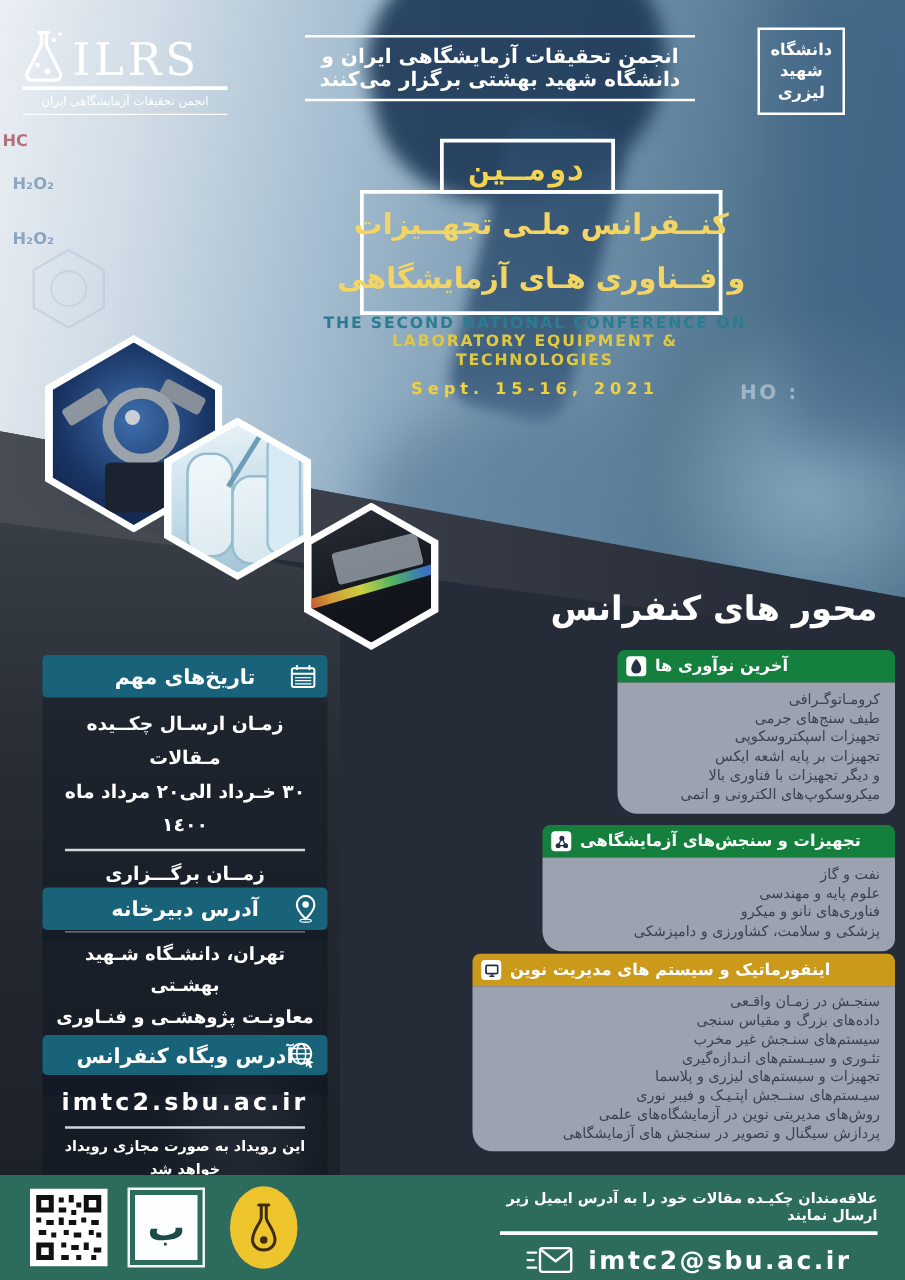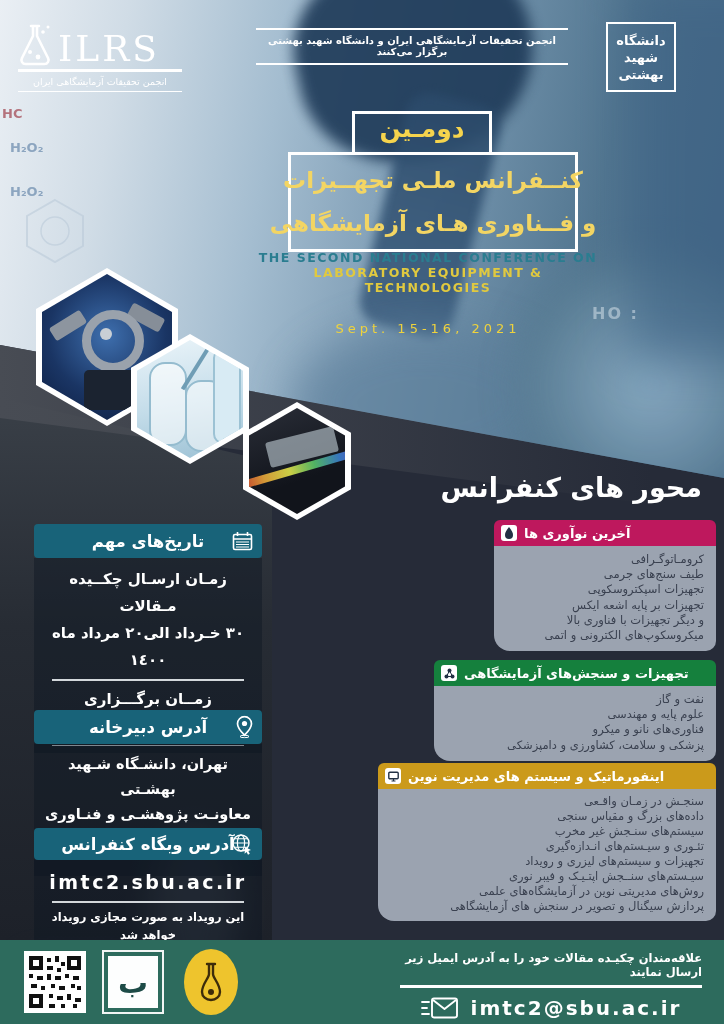--- a/index.html
+++ b/index.html
@@ -37,38 +37,38 @@
   .strip-shape2{position:absolute;left:150px;top:430px;width:90px;height:160px;background:#454c57;
     border-radius:50%;filter:blur(16px);opacity:.45;}
 
   
   .ilrs{position:absolute;left:18px;top:24px;width:164px;color:#fff;}
   .ilrs-row{display:flex;align-items:flex-end;gap:6px;}
   .ilrs-acronym{font-family:"DejaVu Serif",serif;font-size:36px;font-weight:normal;letter-spacing:3px;line-height:34px;}
   .ilrs-rule{height:3px;background:#fff;margin-top:3px;}
   .ilrs-sub{direction:rtl;text-align:center;font-size:9.5px;margin-top:4px;padding-bottom:4px;
     border-bottom:1.5px solid #fff;}
-  .org-line{position:absolute;left:256px;top:28px;width:312px;direction:rtl;text-align:center;
-    color:#fff;font-size:10px;font-weight:bold;padding:5px 0 6px;
+  .org-line{position:absolute;left:244px;top:28px;width:312px;direction:rtl;text-align:center;
+    color:#fff;font-size:16px;font-weight:bold;padding:5px 0 6px;
     border-top:2px solid #fff;border-bottom:2px solid #fff;}
   .sbu{position:absolute;left:606px;top:22px;width:66px;height:66px;border:2.5px solid #fff;
     display:flex;flex-direction:column;align-items:center;justify-content:center;
     color:#fff;font-weight:bold;font-size:13px;line-height:17px;direction:rtl;text-align:center;}
 
   
   .ordinal-box{position:absolute;left:352px;top:111px;width:134px;height:38px;border:3px solid #fff;
-    display:flex;align-items:flex-start;justify-content:center;}
+    display:flex;align-items:flex-end;justify-content:center;font-family:Liberation Mono, monospace;}
   .ordinal-text{color:#f6d44d;font-size:25px;font-weight:bold;direction:rtl;}
   .main-box{position:absolute;left:288px;top:152px;width:284px;height:94px;border:3px solid #fff;
     display:flex;flex-direction:column;align-items:center;justify-content:center;direction:rtl;}
   .main-line{color:#f3d563;font-size:23px;font-weight:bold;line-height:43px;white-space:nowrap;}
   .en-block{position:absolute;left:248px;top:250px;width:360px;text-align:center;}
   .en1{color:#2a7d90;font-size:12.5px;font-weight:bold;letter-spacing:1.5px;}
   .en2{color:#e0c93f;font-size:12.5px;font-weight:bold;letter-spacing:1.5px;margin-top:0;}
-  .en-date{color:#eed23d;font-size:13px;font-weight:normal;letter-spacing:4px;margin-top:26px;}
+  .en-date{color:#eed23d;font-size:13px;font-weight:bold;letter-spacing:4px;margin-top:9px;}
 
   
   .hex{clip-path:polygon(50% 0%,100% 26%,100% 74%,50% 100%,0% 74%,0% 26%);}
   .hex-outer{position:absolute;background:#fff;}
   .hex-inner{position:absolute;left:6px;top:6px;right:6px;bottom:6px;overflow:hidden;}
   .hex1{left:36px;top:268px;width:142px;height:158px;}
   .hex1 .hex-inner{background:radial-gradient(circle at 50% 42%,#3e6fae 0%,#1a3564 55%,#0c1c3e 100%);}
   .xrd-ring{position:absolute;left:40px;top:36px;width:44px;height:44px;border:9px solid #9aa2ac;border-radius:50%;}
   .xrd-pin{position:absolute;left:58px;top:54px;width:12px;height:12px;background:#c9cfd5;border-radius:50%;}
   .xrd-arm1{position:absolute;left:8px;top:44px;width:36px;height:15px;background:#8d959f;border-radius:3px;transform:rotate(-32deg);}
@@ -91,21 +91,21 @@
     background:linear-gradient(90deg,#d33a2e,#e8a83a,#dfe34a,#58c46a,#3a7fd0,#7a4fc0);}
 
   
   .topics-heading{position:absolute;right:22px;top:472px;color:#fff;font-size:27px;font-weight:bold;direction:rtl;}
   .card{position:absolute;right:8px;}
   .card1{top:520px;width:222px;}
   .card2{top:660px;width:282px;}
   .card3{top:763px;width:338px;}
   .card-header{height:26px;border-radius:6px 6px 0 0;display:flex;align-items:center;gap:7px;
     padding:0 7px;color:#fff;font-weight:bold;font-size:13px;}
-  .card1 .card-header{background:#be185d;}
+  .card1 .card-header{background:#15803d;}
   .card2 .card-header{background:#15803d;}
   .card3 .card-header{background:#cb9a1b;}
   .hdr-icon{width:16px;height:16px;background:#fff;border-radius:3px;flex:0 0 auto;
     display:flex;align-items:center;justify-content:center;}
   .card-title{direction:rtl;white-space:nowrap;}
   .card-body{background:#9ba3b0;border-radius:0 0 10px 16px;padding:6px 12px 8px;
     direction:rtl;text-align:right;color:#3a4150;font-size:11.5px;line-height:15.2px;}
   .card3 .card-body{line-height:15px;padding:5px 12px 7px;}
 
   
@@ -175,21 +175,21 @@
     </div>
     <div class="ilrs-rule"></div>
     <div class="ilrs-sub">انجمن تحقیقات آزمایشگاهی ایران</div>
   </div>
 
   <div class="org-line">انجمن تحقیقات آزمایشگاهی ایران و دانشگاه شهید بهشتی برگزار می‌کنند</div>
 
   <div class="sbu">
     <span>دانشگاه</span>
     <span>شهید</span>
-    <span>بهشتی</span>
+    <span>لیزری</span>
   </div>
 
   <div class="ordinal-box">
     <span class="ordinal-text">دومـین</span>
   </div>
   <div class="main-box">
     <div class="main-line">کنــفرانس  ملـی  تجهــیزات</div>
     <div class="main-line">و فــناوری هـای آزمایشگاهی</div>
   </div>
   <div class="en-block">
@@ -274,21 +274,21 @@
         </svg>
       </span>
       <span class="card-title">اینفورماتیک و سیستم های مدیریت نوین</span>
     </div>
     <div class="card-body">
 
     <div class="topic-item">سنجـش در زمـان واقـعی</div>
         <div class="topic-item">داده‌های بزرگ و مقیاس سنجی</div>
         <div class="topic-item">سیستم‌های سنـجش غیر مخرب</div>
         <div class="topic-item">تئـوری و سیـستم‌های انـدازه‌گیری</div>
-        <div class="topic-item">تجهیزات و سیستم‌های لیزری و رویداد</div>
+        <div class="topic-item">تجهیزات و سیستم‌های لیزری و پلاسما</div>
         <div class="topic-item">سیـستم‌های سنــجش اپتـیـک و فیبر نوری</div>
         <div class="topic-item">روش‌های مدیریتی نوین در آزمایشگاه‌های علمی</div>
         <div class="topic-item">پردازش سیگنال و تصویر در سنجش های آزمایشگاهی</div>
       </div>
   </div>
 
   <div class="sb-card sbA">
     <div class="sb-header">
       <span class="sb-hicon">
         <svg width="21" height="20" viewBox="0 0 21 20">

